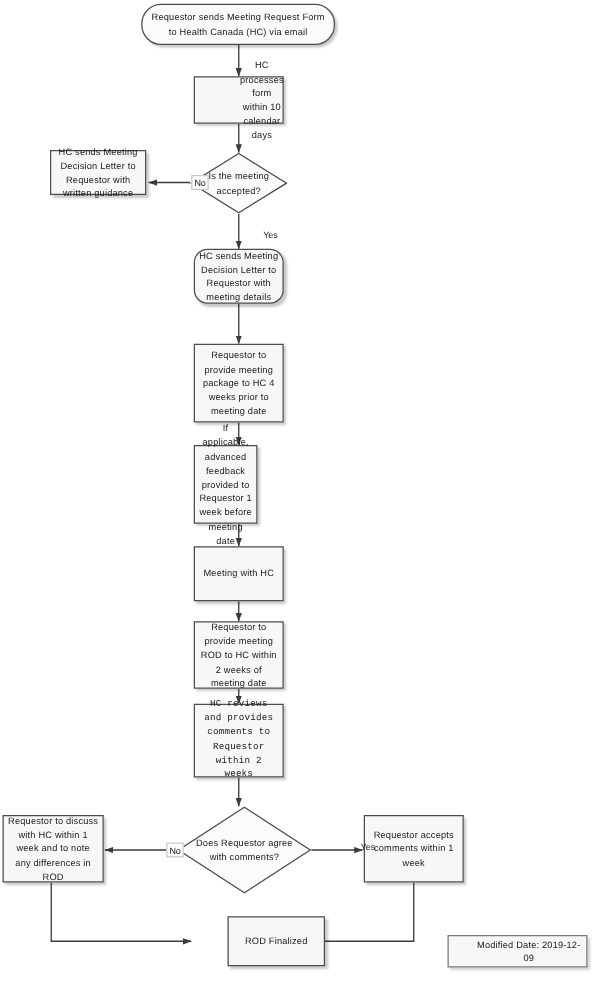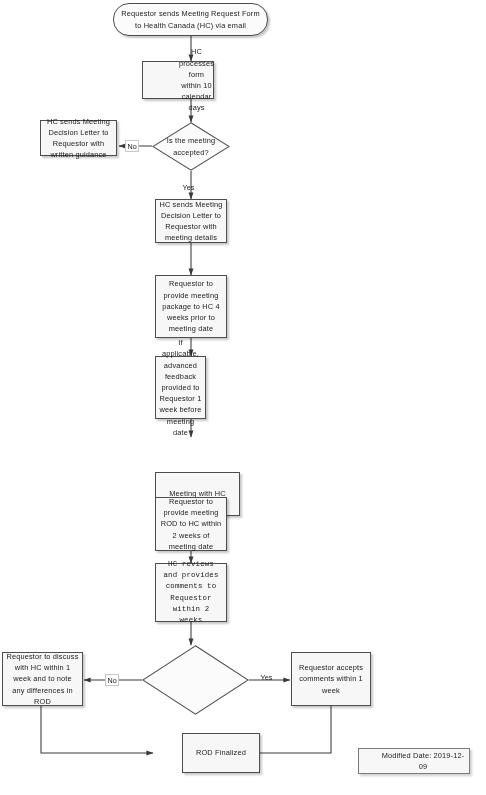--- a/index.html
+++ b/index.html
@@ -71,20 +71,21 @@
   .edge-label {
     position: absolute;
     background: #ffffff;
     border: 0.8px solid #c8c8c8;
     font-size: 7.2px;
     line-height: 9px;
     color: #1a1a1a;
     padding: 0.5px 1.5px;
     z-index: 4;
     text-align: center;
+    margin-left: 28px;
   }
   .edge-label.plain {
     border: none;
     background: transparent;
   }
 </style>
 </head>
 <body>
 
 <svg id="flow-canvas" viewBox="0 0 486 795" xmlns="http://www.w3.org/2000/svg">
@@ -122,63 +123,64 @@
     <path d="M41,706 L41,753 L153,753"></path>
 
     <path d="M331,706 L331,753 L232,753"></path>
   </g>
 </svg>
 
 <div class="node terminator" style="left:113px; top:3px; width:155px; height:33px;">
   <span>Requestor sends Meeting Request Form to Health Canada (HC) via email</span>
 </div>
 
-<div class="node process" style="left:142px; top:61px; width:72px; height:38px;padding-left:40px;">
+<div class="node process" style="left:155px; top:61px; width:72px; height:38px;padding-left:40px;">
   <span>HC processes form within 10 calendar days</span>
 </div>
 
 <div class="node decision" style="left:152px; top:122px; width:78px; height:49px;">
   <svg class="dshape" viewBox="0 0 78 49" preserveAspectRatio="none">
     <polygon points="39,0.8 77.2,24.5 39,48.2 0.8,24.5" fill="#fbfbfb" stroke="#4d4d4d" stroke-width="1.05"></polygon>
   </svg>
   <span class="dtext">Is the meeting accepted?</span>
 </div>
 
 <div class="node process" style="left:40px; top:120px; width:77px; height:36px;">
   <span>HC sends Meeting Decision Letter to Requestor with written guidance</span>
 </div>
 
-<div class="node process" style="left:155px; top:199px; width:72px; height:44px;">
+<div class="node process" style="left:155px; top:199px; width:72px; height:44px;border-radius:11px;">
   <span>HC sends Meeting Decision Letter to Requestor with meeting details</span>
 </div>
 
 <div class="node process" style="left:155px; top:275px; width:72px; height:63px;">
   <span>Requestor to provide meeting package to HC 4 weeks prior to meeting date</span>
 </div>
 
 <div class="node process" style="left:155px; top:356px; width:51px; height:63px;">
   <span>If applicable, advanced feedback provided to Requestor 1 week before meeting date</span>
 </div>
 
-<div class="node process" style="left:155px; top:437px; width:85px; height:44px;margin-top:35px;">
+<div class="node process" style="left:155px; top:437px; width:72px; height:44px;">
   <span>Meeting with HC</span>
 </div>
 
 <div class="node process" style="left:155px; top:497px; width:72px; height:54px;">
   <span>Requestor to provide meeting ROD to HC within 2 weeks of meeting date</span>
 </div>
 
 <div class="node process" style="left:155px; top:563px; width:72px; height:59px;font-family:Liberation Mono, monospace;">
   <span>HC reviews and provides comments to Requestor within 2 weeks</span>
 </div>
 
 <div class="node decision" style="left:142px; top:645px; width:107px; height:70px;">
   <svg class="dshape" viewBox="0 0 107 70" preserveAspectRatio="none">
     <polygon points="53.5,0.8 106.2,35 53.5,69.2 0.8,35" fill="#fbfbfb" stroke="#4d4d4d" stroke-width="1.05"></polygon>
   </svg>
+  <span class="dtext">Does Requestor agree with comments?</span>
 </div>
 
 <div class="node process" style="left:2px; top:652px; width:81px; height:54px;">
   <span>Requestor to discuss with HC within 1 week and to note any differences in ROD</span>
 </div>
 
 <div class="node process" style="left:291px; top:652px; width:80px; height:54px;">
   <span>Requestor accepts comments within 1 week</span>
 </div>
 

